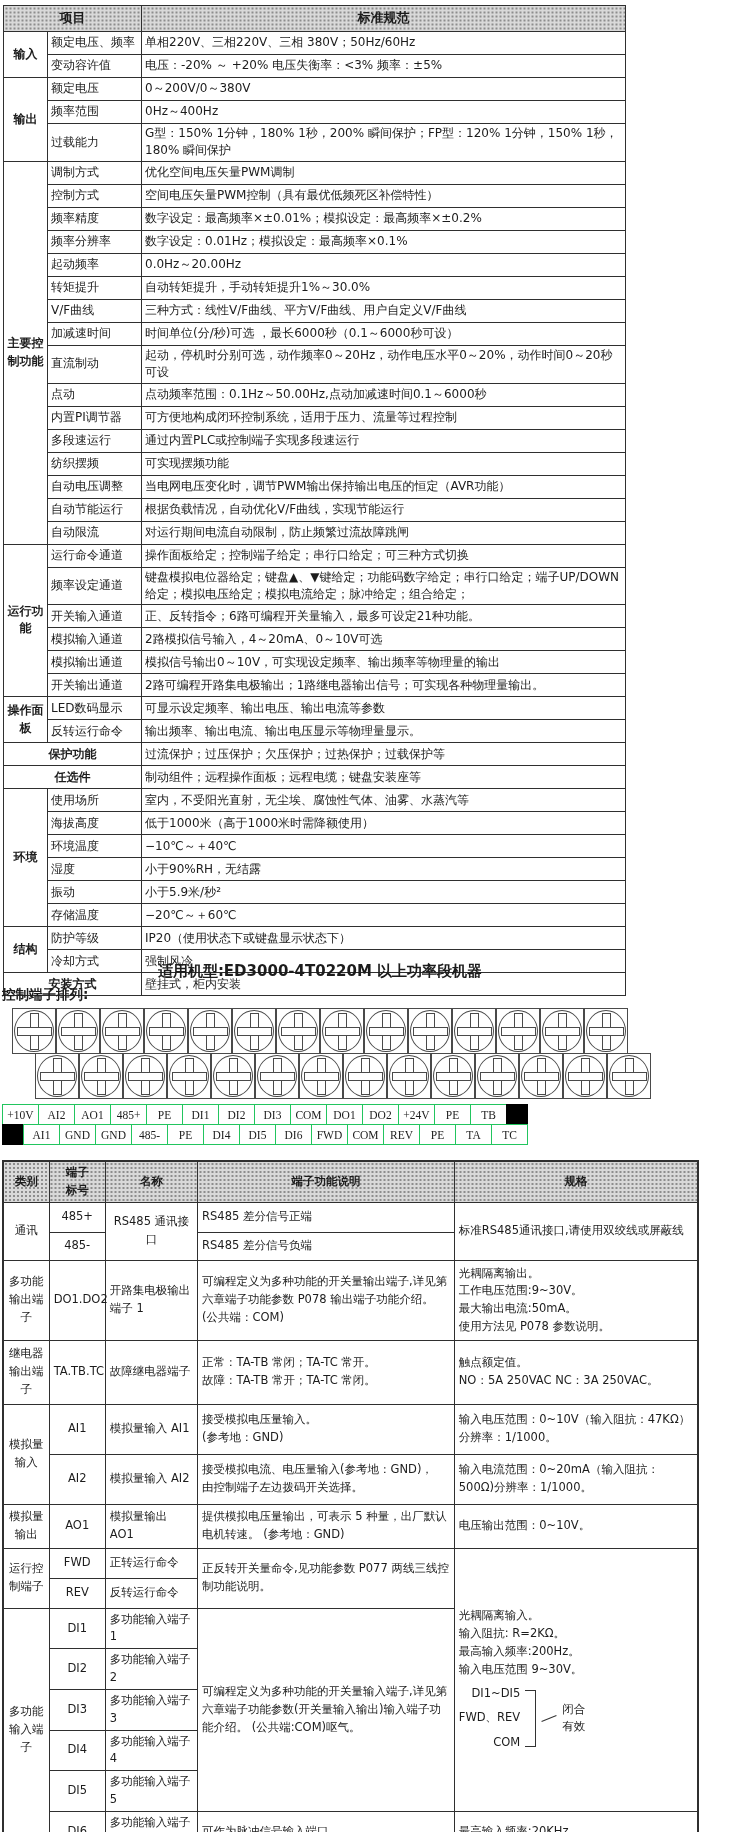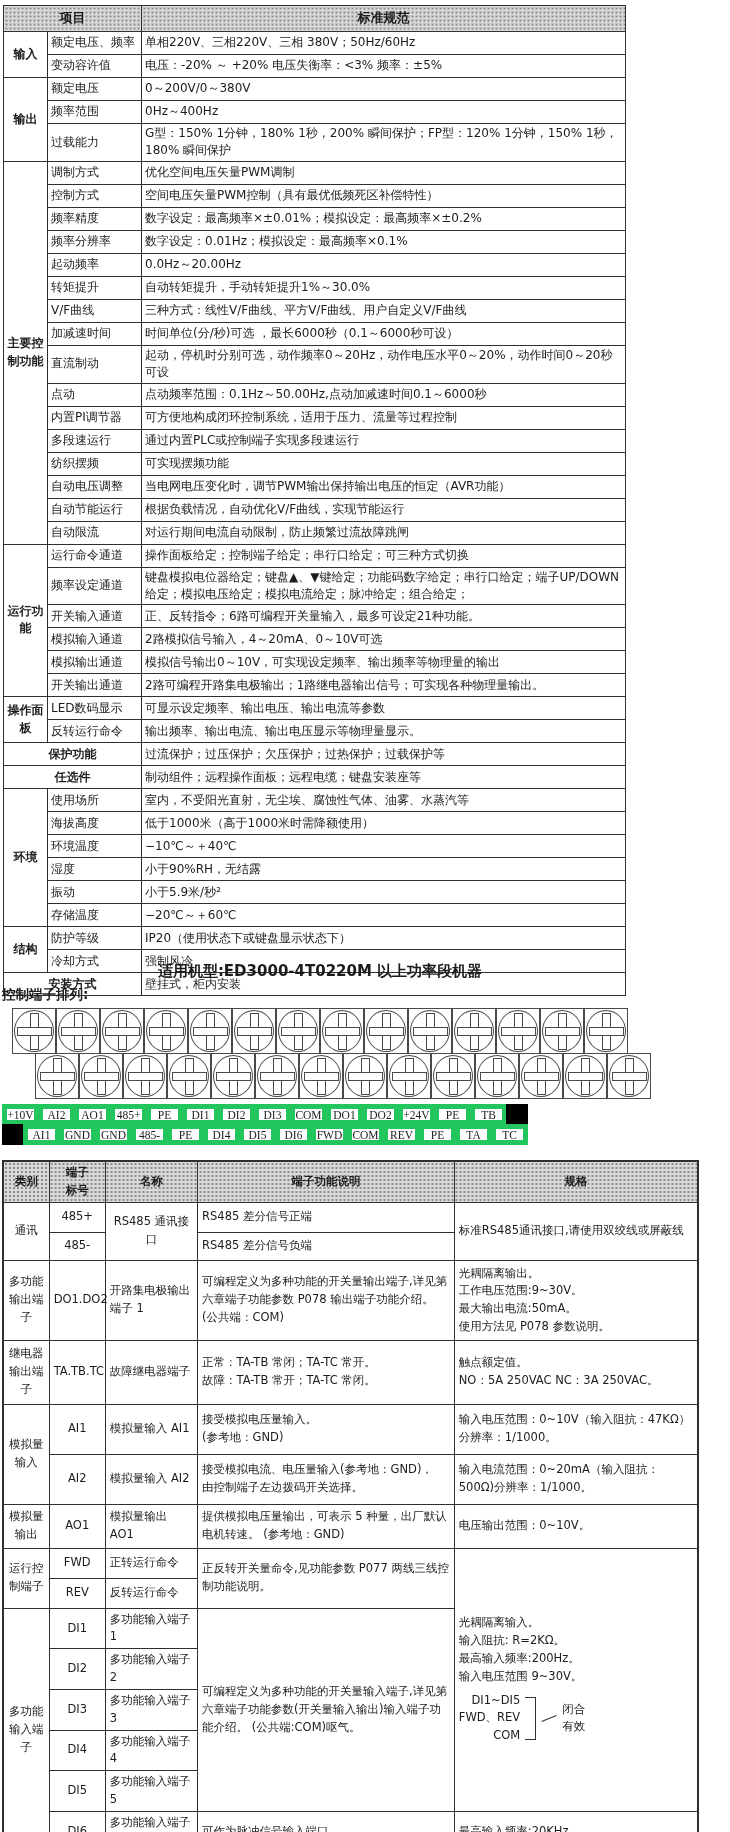--- a/index.html
+++ b/index.html
@@ -27,37 +27,37 @@
   .screw{width:44px;height:46px;border:1px solid #4a4a4a;position:relative;background:#fff;box-sizing:border-box;}
   .screw::before{content:"";position:absolute;left:1px;top:1px;right:1px;bottom:1px;
                  border:1.5px solid #4a4a4a;border-radius:50%;}
   .screw .cv,.screw .ch{position:absolute;background:#fff;border:1px solid #4a4a4a;box-sizing:border-box;}
   .screw .cv{left:17px;top:4px;width:9px;height:37px;}
   .screw .ch{left:4px;top:18px;width:35px;height:9px;}
   
   #tlabels{position:absolute;top:1104px;left:3px;font-family:"Liberation Serif",serif;}
   .trow{display:flex;}
   .trow2{margin-left:0px;margin-top:-1px;}
-  .tl{width:37px;height:21px;border:5px solid #22c55e;box-sizing:border-box;margin-left:-1px;
+  .tl{width:37px;height:21px;border:1px solid #22c55e;box-sizing:border-box;margin-left:-1px;
       display:flex;align-items:center;justify-content:center;font-size:11.5px;background:#fff;}
   .tl.black{width:22px;background:#000;border-color:#000;}
   
   #t2{position:absolute;top:1160px;left:2px;width:697px;font-size:11.5px;table-layout:fixed;
       border:2px solid #2f2f2f;}
   #t2 td{border:1px solid #2f2f2f;padding:2px 4px;line-height:1.55;vertical-align:middle;}
   #t2 .th2{background:#d9d9d9;background-image:radial-gradient(#8d8d8d 0.8px,transparent 0.9px);
            background-size:4px 4px;font-weight:bold;text-align:center;}
   #t2 .c{text-align:center;}
   #t2 .ml{white-space:pre-line;}
   tr.rA{height:30px;} tr.rB{height:28px;} tr.rDO{height:80px;} tr.rTA{height:64px;}
   tr.rAI{height:50px;} tr.rAO{height:44px;} tr.rFR{height:30px;} tr.rDI{height:23px;}
   tr.rD6{height:24px;} tr.hd2{height:36px;}
   
   .diag{display:flex;align-items:center;gap:5px;margin-top:6px;}
-  .dcol{display:flex;flex-direction:column;text-align:right;}
+  .dcol{display:flex;flex-direction:column;gap:7px;text-align:right;}
   .dbr{width:10px;align-self:stretch;border-top:1px solid #333;border-right:1px solid #333;
        border-bottom:1px solid #333;margin:5px 0;}
   .ddiag{width:16px;height:1px;background:#333;transform:rotate(-22deg);}
   .dres{white-space:pre-line;}
   
   #watermark{position:absolute;right:16px;bottom:6px;text-align:right;color:#f23030;line-height:1.2;}
   #watermark .w1{font-size:17px;font-weight:bold;letter-spacing:1px;}
   #watermark .w2{font-size:21px;font-family:"Liberation Serif",serif;}
 </style>
 </head>

